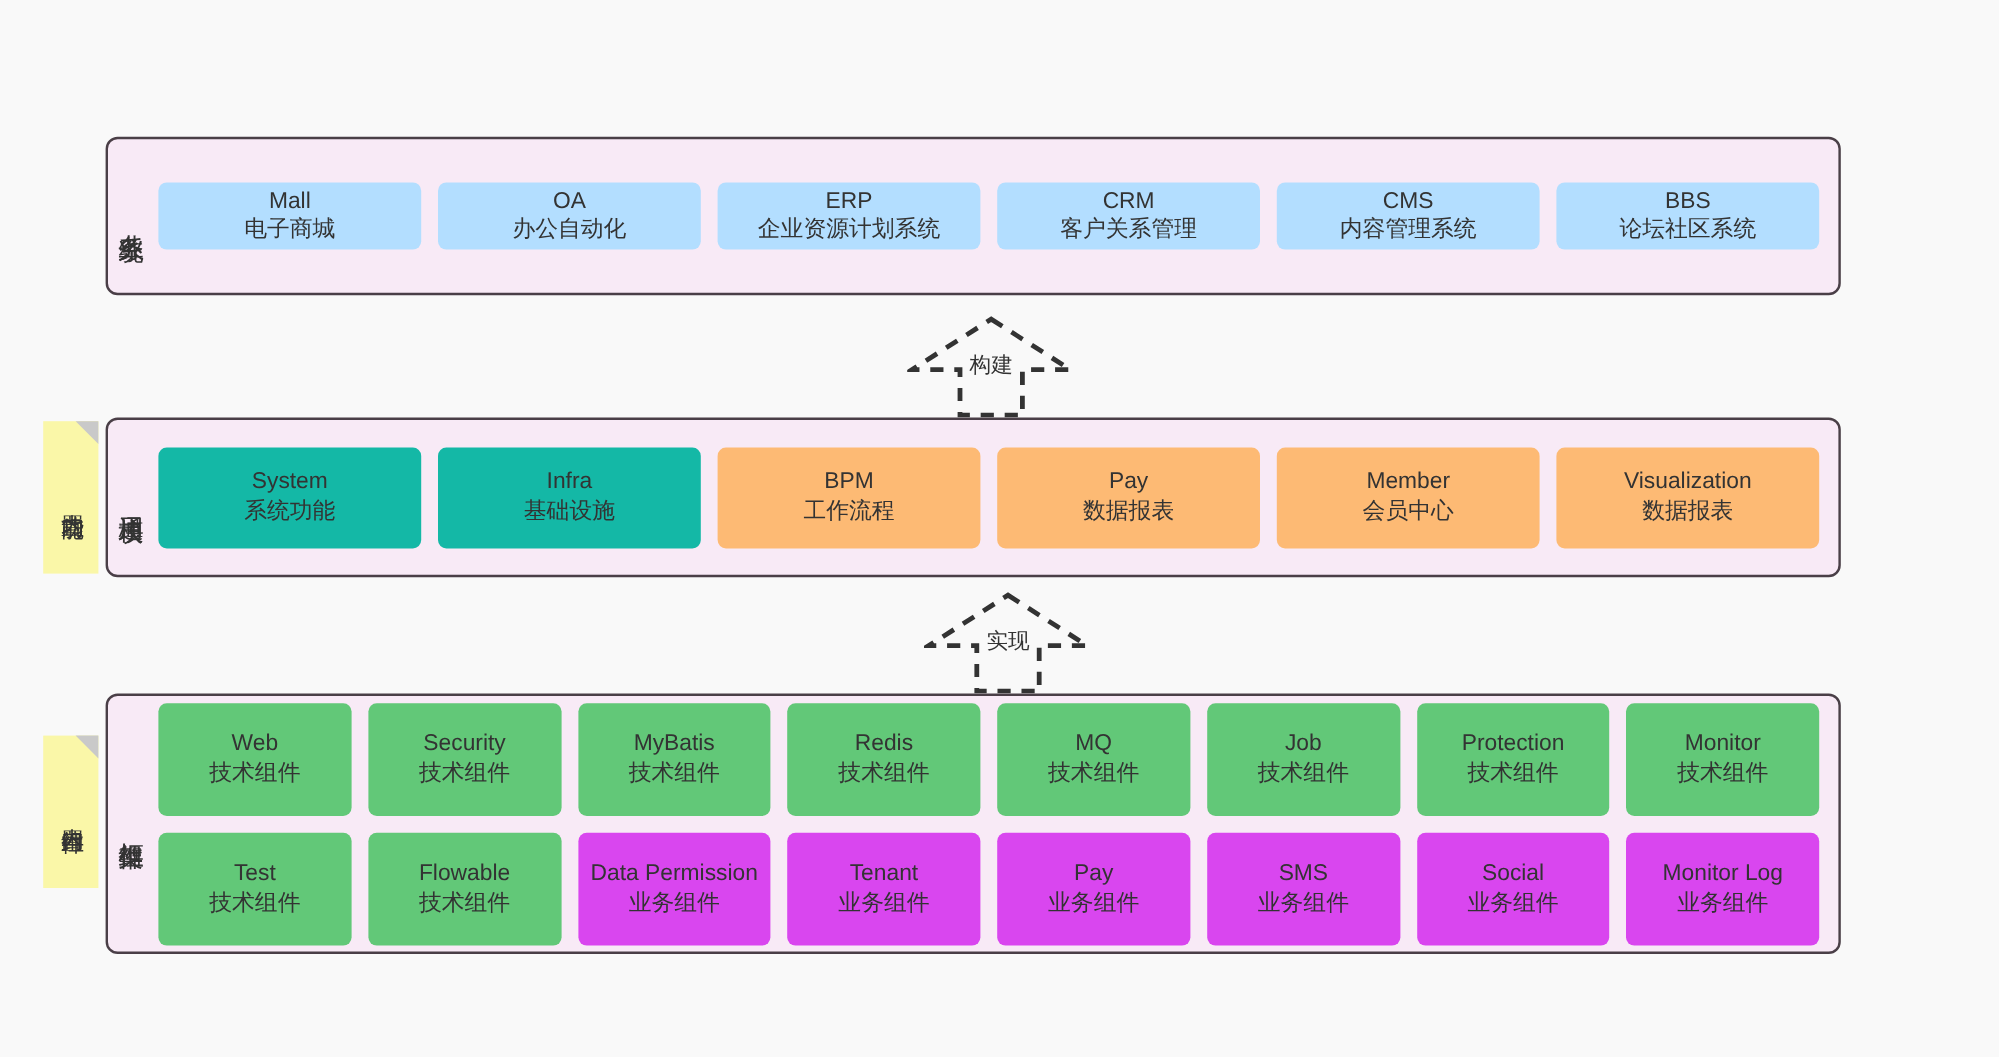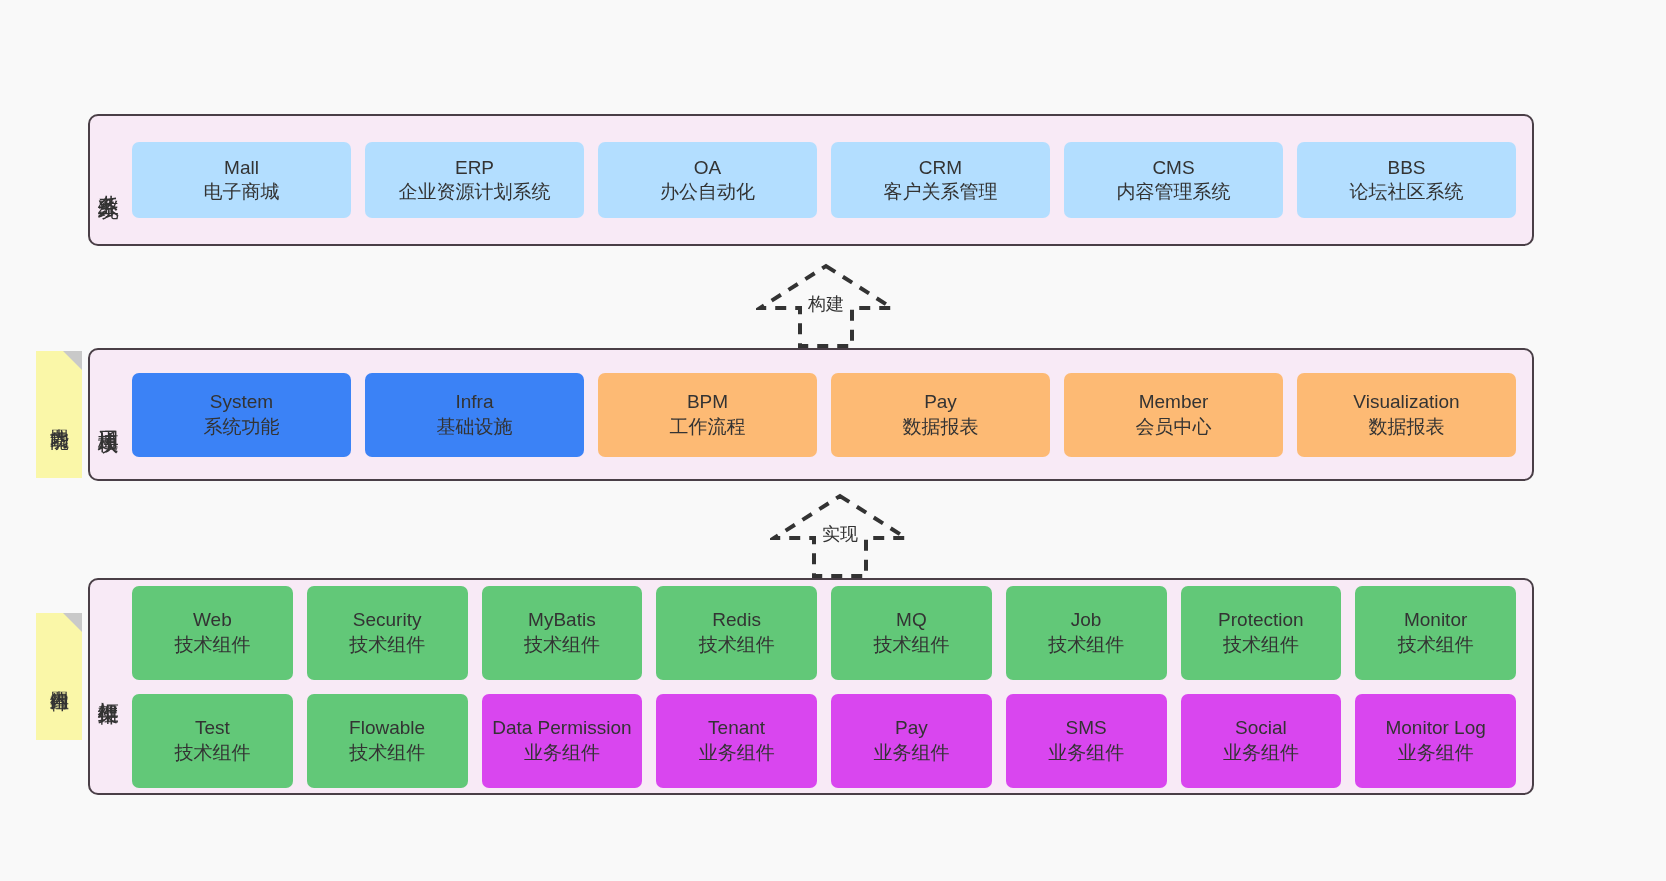--- a/index.html
+++ b/index.html
@@ -79,26 +79,26 @@
     font-size: 19px;
     line-height: 1.28;
     color: #333333;
     user-select: none;
     padding: 4px 2px;
   }
   .card .title { display: block; }
   .card .sub   { display: block; }
 
   .card-blue        { background: #b3deff; }
-  .card-red         { background: #3b82f6; }
+  .card-red         { background: #14b8a6; }
   .card-pink        { background: #fdba74; }
   .card-green       { background: #62c878; }
   .card-green-light { background: #d946ef; }
 
-  .h-biz   { height: 76px; }
+  .h-biz   { height: 56px; }
   .h-mod   { height: 84px; }
   .h-frame { height: 94px; }
 
   
   .note {
     position: absolute;
     box-sizing: border-box;
     width: 46px;
     background: #faf7a8;
     color: #333333;
@@ -146,26 +146,26 @@
 
 <div class="layer" id="layer-business" style="left:88px; top:114px; width:1446px; height:132px;">
   <div class="layer-caption">业务系统</div>
   <div class="layer-body">
     <div class="row" id="biz-row">
         <div class="card card-blue h-biz">
           <span class="title">Mall</span>
           <span class="sub">电子商城</span>
         </div>
         <div class="card card-blue h-biz">
+          <span class="title">OA</span>
+          <span class="sub">办公自动化</span>
+        </div>
+        <div class="card card-blue h-biz">
           <span class="title">ERP</span>
           <span class="sub">企业资源计划系统</span>
-        </div>
-        <div class="card card-blue h-biz">
-          <span class="title">OA</span>
-          <span class="sub">办公自动化</span>
         </div>
         <div class="card card-blue h-biz">
           <span class="title">CRM</span>
           <span class="sub">客户关系管理</span>
         </div>
         <div class="card card-blue h-biz">
           <span class="title">CMS</span>
           <span class="sub">内容管理系统</span>
         </div>
         <div class="card card-blue h-biz">

